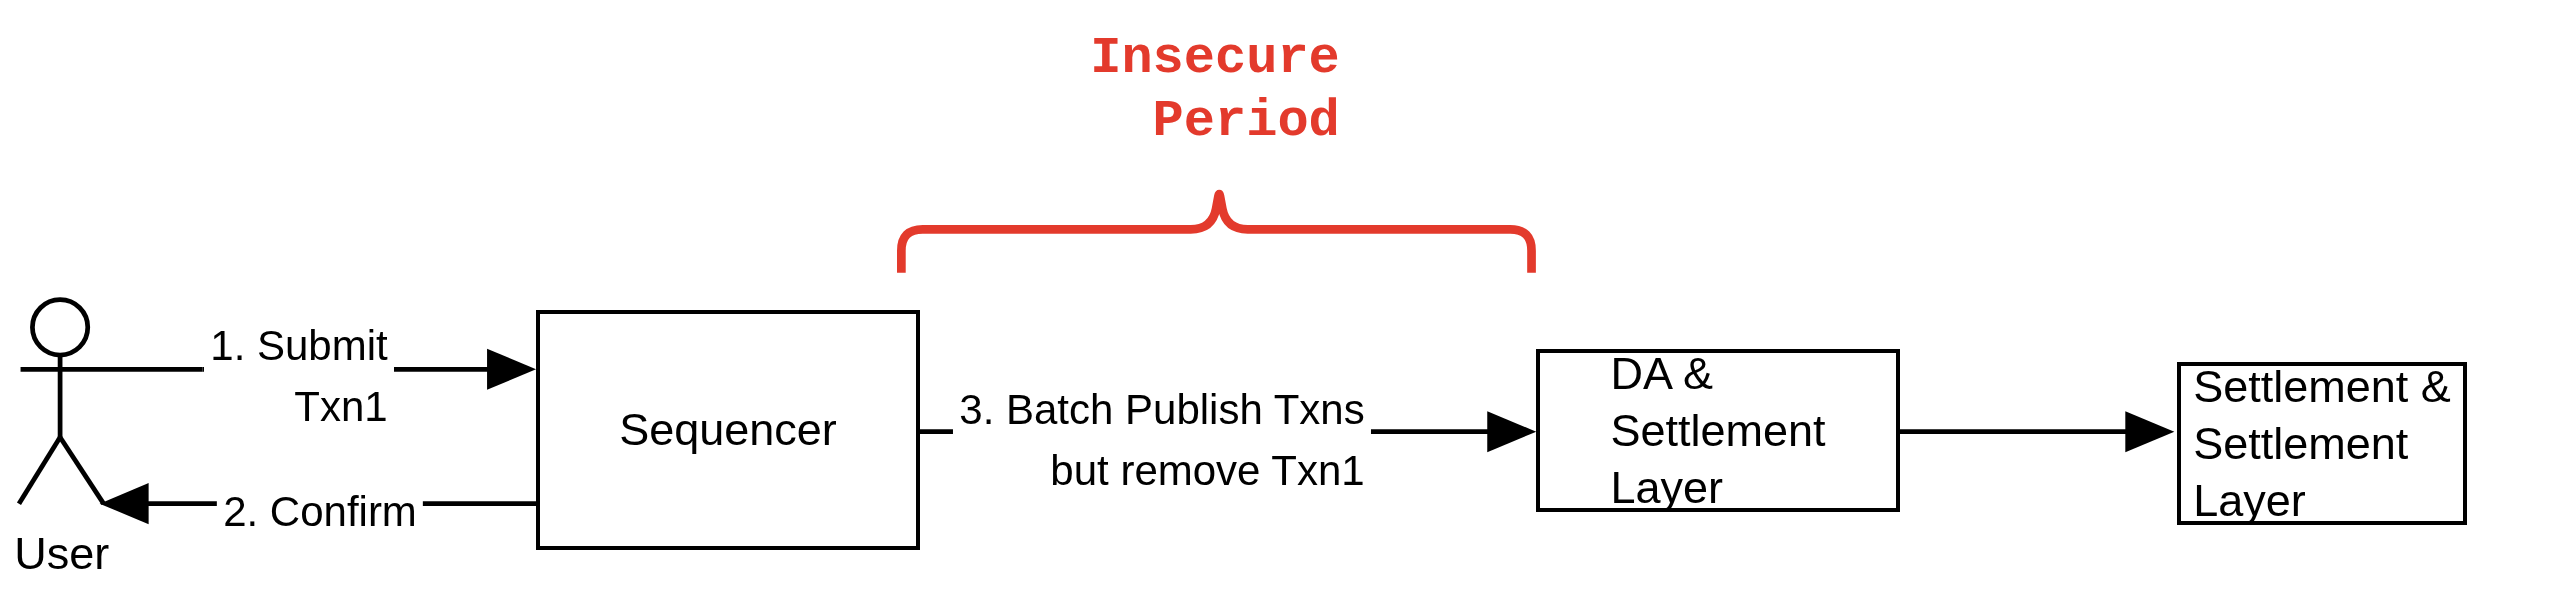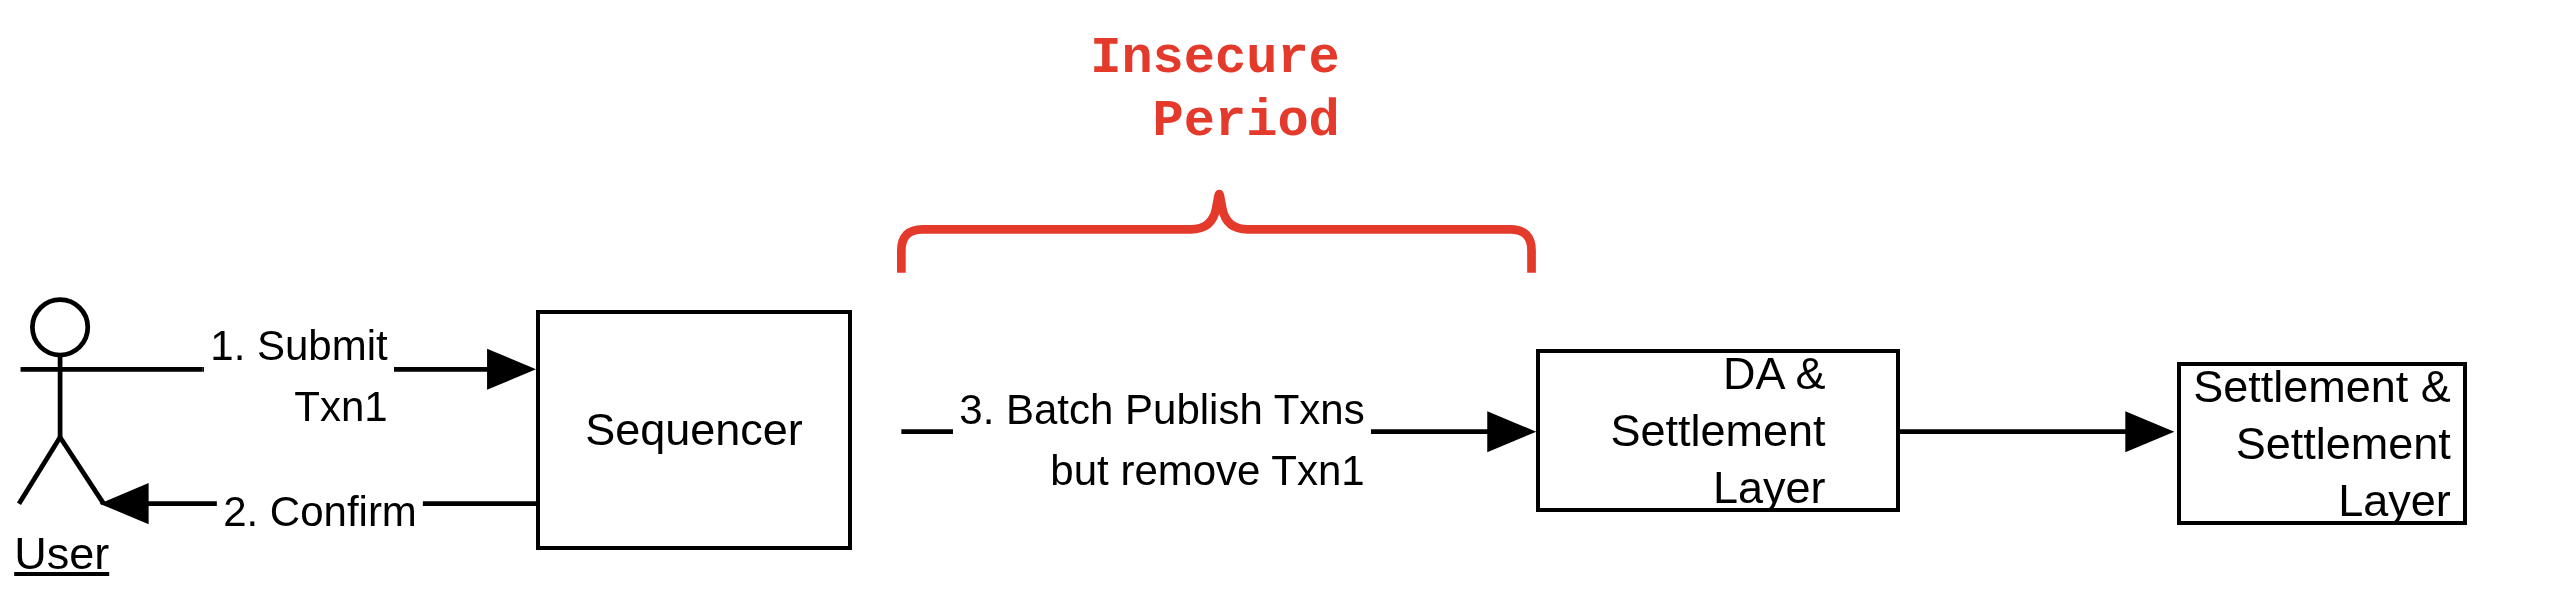--- a/index.html
+++ b/index.html
@@ -29,21 +29,21 @@
   svg .fill-ink { fill: var(--ink); stroke: none; }
   svg .stroke-red { stroke: var(--red); fill: none; }
 
   .node-box {
     position: absolute;
     border: 4.7px solid var(--ink);
     background: var(--bg);
     display: flex;
     align-items: center;
     justify-content: center;
-    text-align: right;
+    text-align: left;
     font-size: 45px;
     line-height: 1.27;
     color: var(--ink);
   }
   .node-box span { display: block; }
 
   .msg-label {
     position: absolute;
     transform: translateX(-50%);
     background: var(--bg);
@@ -116,23 +116,23 @@
            L 1541,248 Q 1542,243 1543,248 L 1546,264 Q 1551,290 1578,290
            L 1910,290 Q 1937,290 1937,317 L 1937,345"></path>
     </g>
   </svg>
 
   <div class="annotation-label" style="left:1215px; top:27px;">
     <span>Insecure</span>
     <span>Period</span>
   </div>
 
-  <div class="actor-label" style="left:14.2px; top:528px;text-decoration:underline;">User</div>
+  <div class="actor-label" style="left:14.2px; top:528px;">User</div>
 
-  <div class="node-box" style="left:536px; top:310px; width:316px; height:240px;">
+  <div class="node-box" style="left:536px; top:310px; width:384px; height:240px;">
     <span>Sequencer</span>
   </div>
 
   <div class="node-box" style="left:1536px; top:349px; width:364px; height:163px;">
     <div>
       <span>DA &amp;</span>
       <span>Settlement</span>
       <span>Layer</span>
     </div>
   </div>

